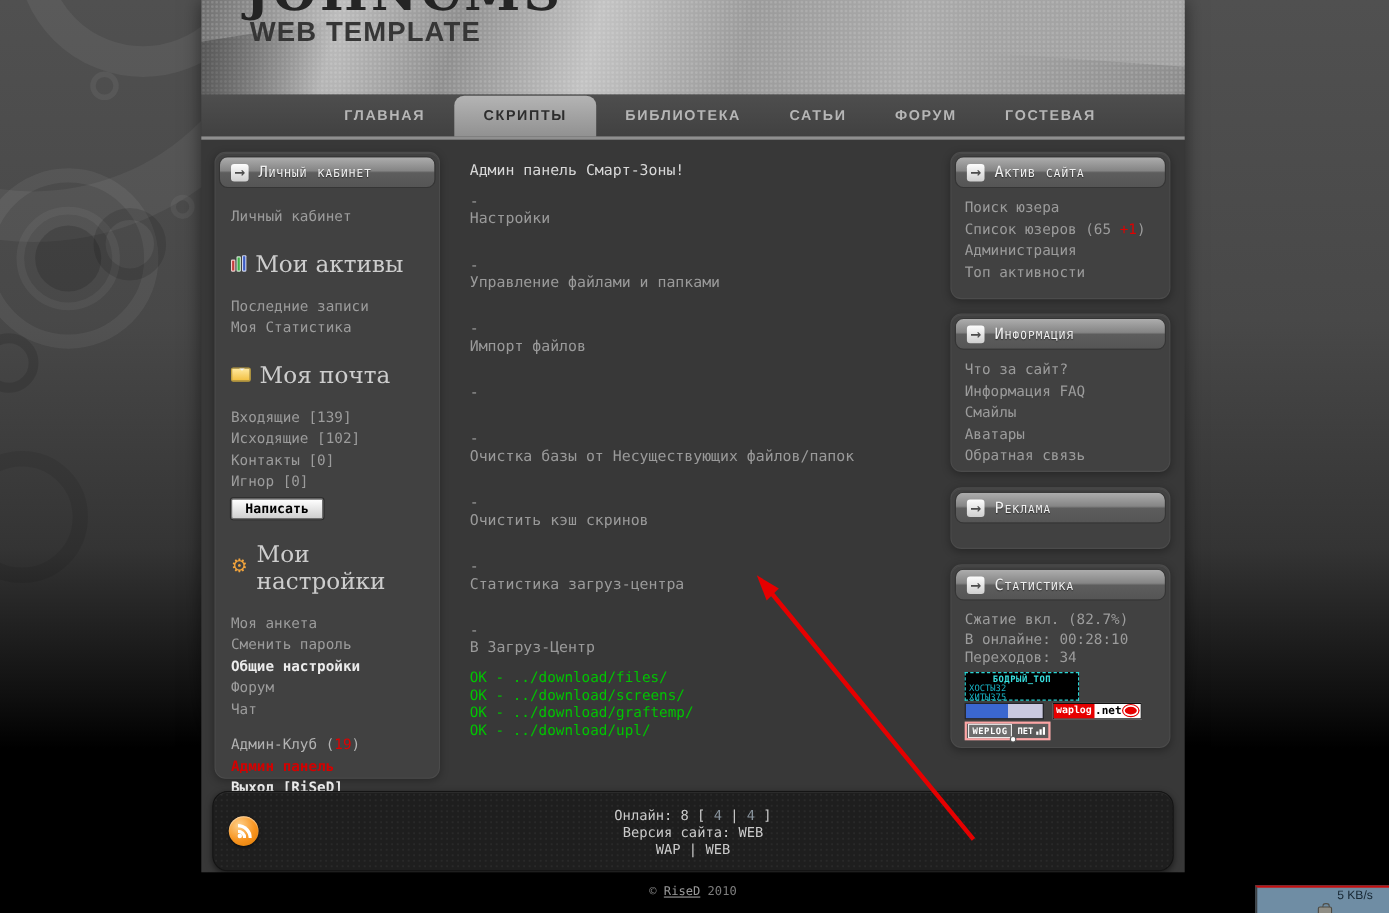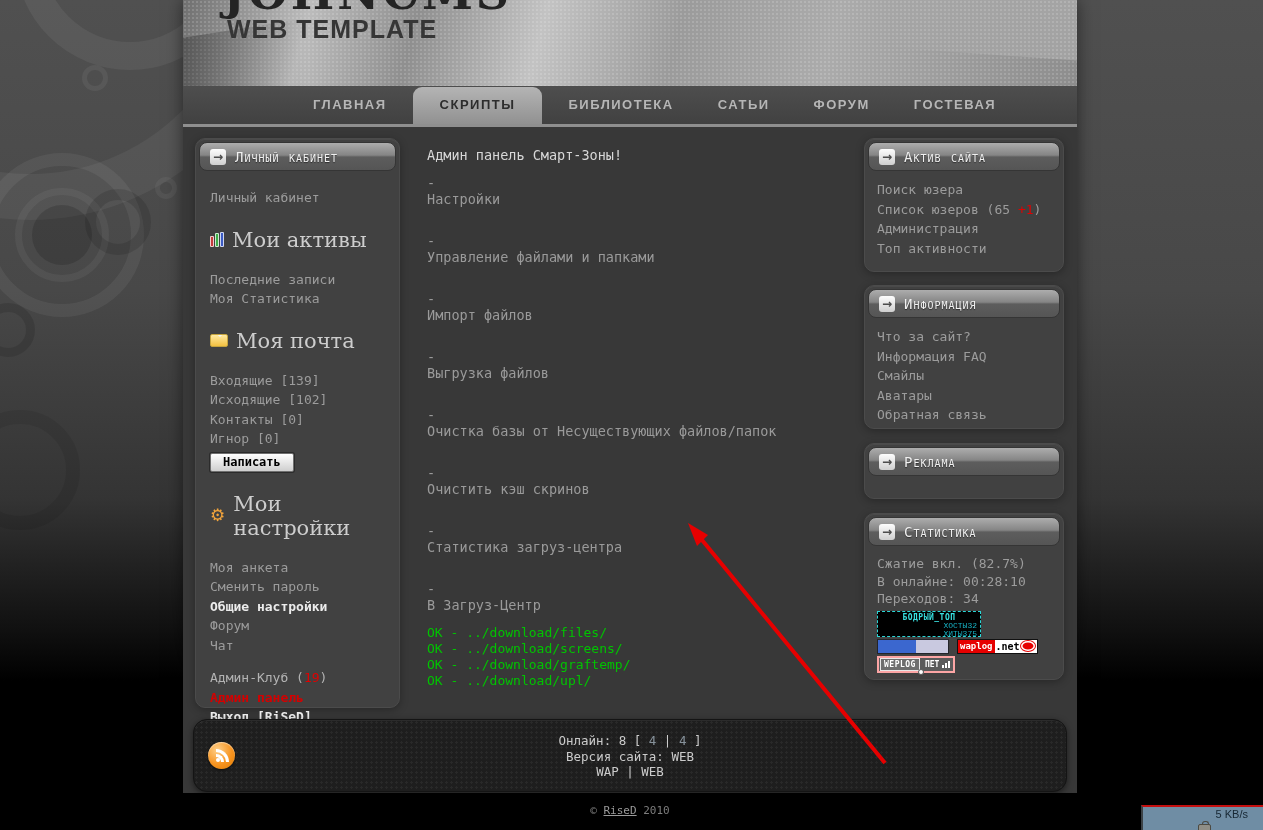--- a/index.html
+++ b/index.html
@@ -104,21 +104,21 @@
   .c-link { display:block; color:#9a9a9a; font-size:13.5px; line-height:16px; text-decoration:none; cursor:pointer; }
   .ok-list { margin-top:12px; }
   .ok-line { color:#00c400; font-size:13px; line-height:16px; }
 
   
   .pad-r { padding:6px 12px 0; }
   .stat-line { color:#9c9c9c; font-size:13px; line-height:17.5px; }
   .banners { margin-top:3px; }
   .banner-bodry { width:104px; height:26px; background:#000; border:1px dashed #2ad6d6; padding:2px 3px 0; }
   .bodry-title { color:#39e0e0; font-size:8px; line-height:8px; text-align:center; font-weight:bold; letter-spacing:.5px; }
-  .bodry-row { display:flex; justify-content:flex-end; color:#17b2c4; font-size:8px; line-height:8px;font-family:Liberation Mono, monospace; }
+  .bodry-row { display:flex; justify-content:flex-start; color:#17b2c4; font-size:8px; line-height:8px; }
   .banner-row2 { display:flex; gap:8px; margin-top:2px; align-items:flex-start; }
   .banner-progress { width:72px; height:15px; border:1px solid #23242a;
     background:linear-gradient(90deg,#3b67cf 0,#3b67cf 55%,#c9c9e0 55%); }
   .banner-waplog { height:15px; background:#fff; border:1px solid #111; display:flex; align-items:center;
     padding:0 2px 0 0; gap:1px; }
   .waplog-name { background:#e60000; color:#fff; font-size:9px; font-weight:bold; line-height:13px; padding:0 2px; }
   .waplog-tld { color:#000; font-size:10px; font-weight:bold; }
   .waplog-badge { width:14px; height:10px; background:#e60000; border-radius:50%;
     box-shadow:inset 0 0 0 1.5px #fff, 0 0 0 1px #e60000; }
   .banner-weplog { position:relative; margin-top:2px; width:78px; height:17px; background:#5a5a5a;
@@ -258,21 +258,20 @@
           <div class="c-item">
             <div class="c-dash">-</div>
             <a class="c-link">Управление файлами и папками</a>
           </div>
           <div class="c-item">
             <div class="c-dash">-</div>
             <a class="c-link">Импорт файлов</a>
           </div>
           <div class="c-item">
             <div class="c-dash">-</div>
-            <a class="c-link">Выгрузка файлов</a>
           </div>
           <div class="c-item">
             <div class="c-dash">-</div>
             <a class="c-link">Очистка базы от Несуществующих файлов/папок</a>
           </div>
           <div class="c-item">
             <div class="c-dash">-</div>
             <a class="c-link">Очистить кэш скринов</a>
           </div>
           <div class="c-item">

